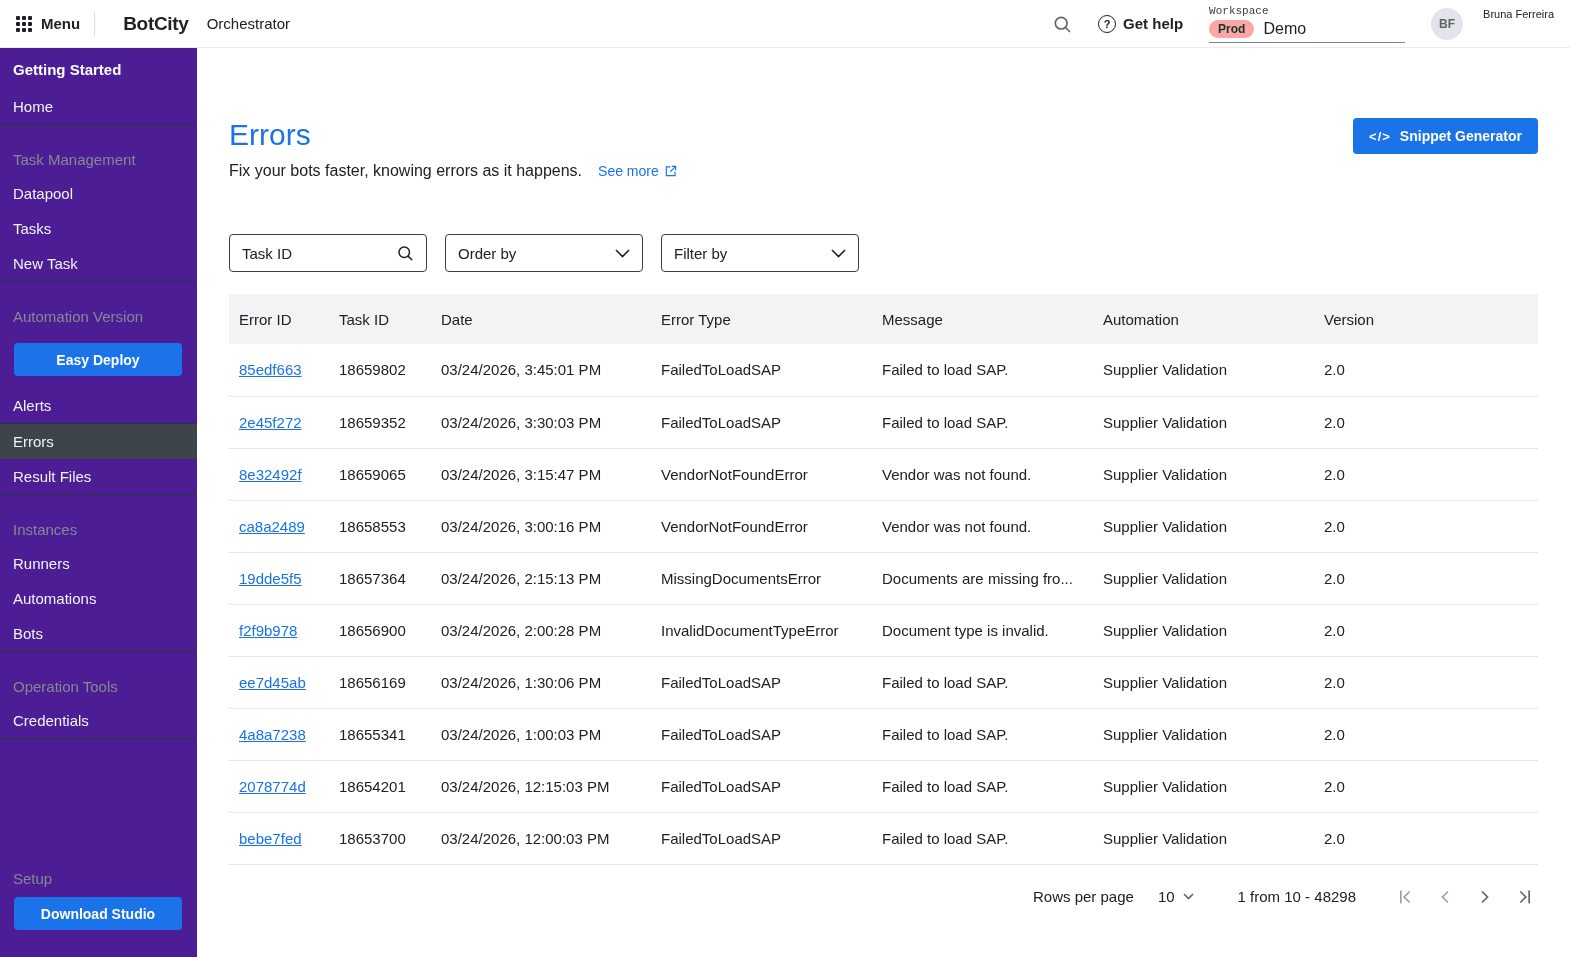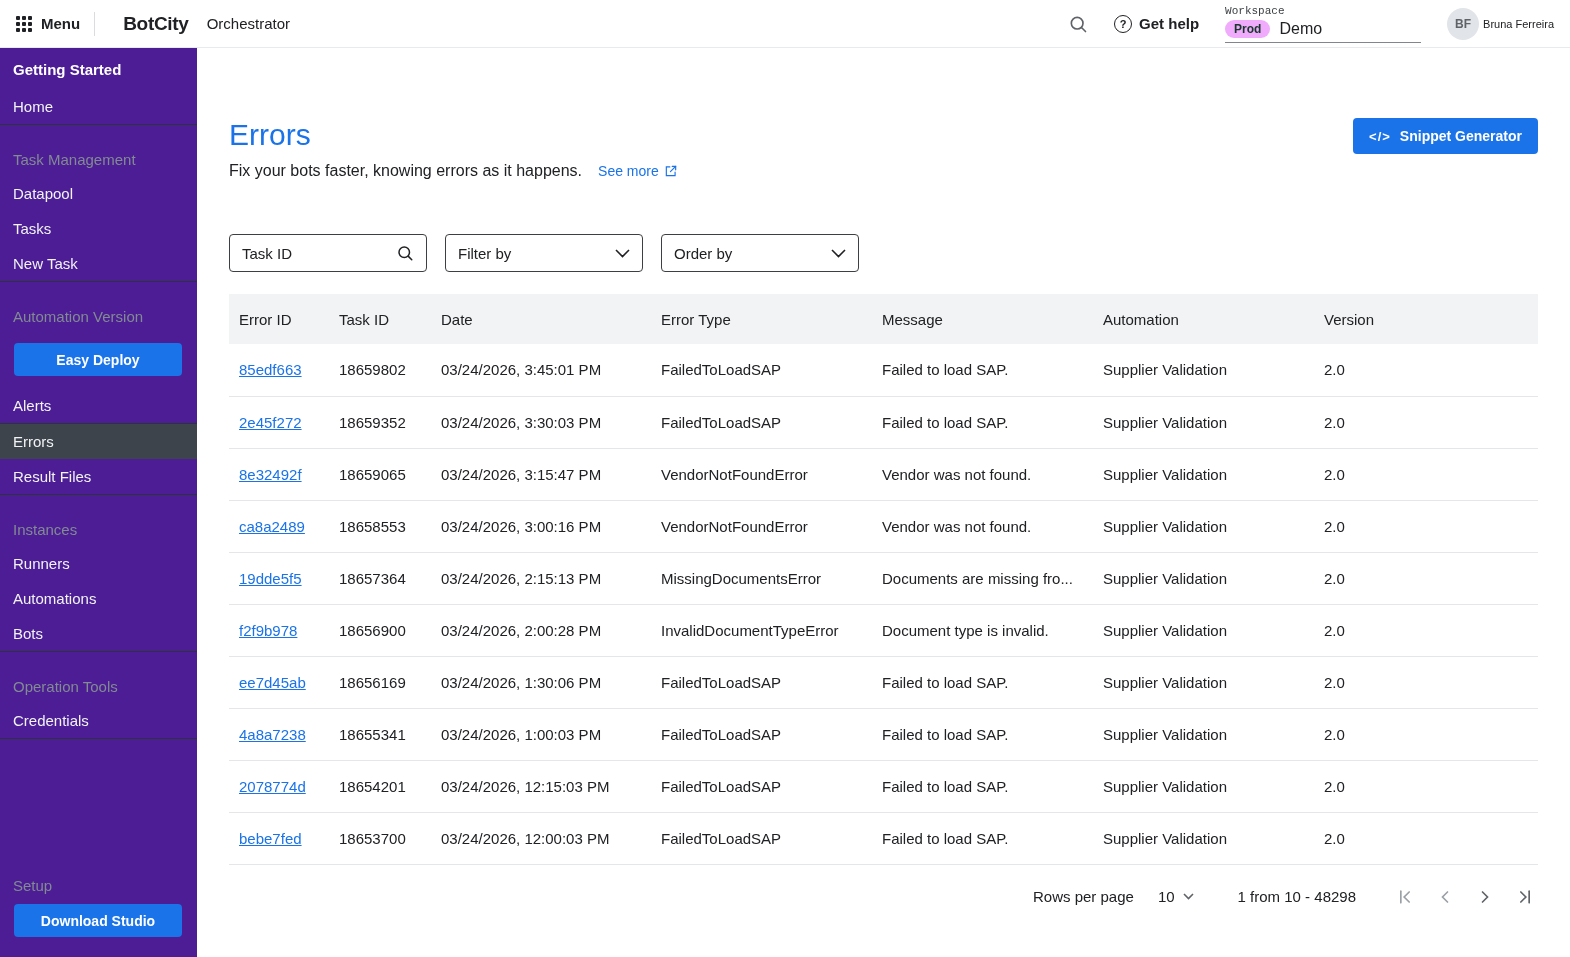--- a/index.html
+++ b/index.html
@@ -22,40 +22,40 @@
   .product { font-size:15px; margin-left:18px; color:#202124; }
   .topbar-right { margin-left:auto; display:flex; align-items:center; }
   .icon-btn { background:none; border:none; cursor:pointer; display:flex; align-items:center; padding:4px; }
   .gethelp { background:none; border:none; cursor:pointer; display:flex; align-items:center; gap:7px;
     font-family:"Liberation Sans", sans-serif; font-size:15px; font-weight:600; color:#202124; margin-left:22px; }
   .q-icon { width:18px; height:18px; border:1.6px solid #202124; border-radius:50%;
     display:inline-flex; align-items:center; justify-content:center; font-size:11px; font-weight:700; }
   .workspace { margin-left:26px; width:196px; cursor:pointer; }
   .ws-label { display:block; font-size:11px; color:#3c4043; margin-bottom:3px;font-family:Liberation Mono, monospace; }
   .ws-row { display:flex; align-items:center; gap:9px; border-bottom:1px solid #80868b; padding-bottom:4px; }
-  .badge { background:#f0abfc; color:#15382a; font-size:12px; font-weight:600; padding:2px 9px; border-radius:10px; }
+  .badge { background:#fca5a5; color:#15382a; font-size:12px; font-weight:600; padding:2px 9px; border-radius:10px; }
   .ws-name { font-size:16px; color:#202124; }
-  .user { display:flex; align-items:center; gap:4px; margin-left:26px; cursor:pointer; }
+  .user { display:flex; align-items:flex-start; gap:20px; margin-left:26px; cursor:pointer; }
   .avatar { width:32px; height:32px; background:#e1e4e8; color:#5f6368; border-radius:50%;
     display:inline-flex; align-items:center; justify-content:center; font-size:12px; font-weight:600; }
   .username { font-size:11px; color:#202124; }
 
   
   .layout { display:flex; height:909px; }
 
   
   .sidebar { width:197px; background:#4c1d95; color:#f1f3f4; position:relative; flex:none; }
   .sb-heading-main { font-weight:700; font-size:15px; color:#fff; padding:13px 13px 11px; }
   .sb-heading { font-size:15px; color:#828a92; padding:8px 13px; margin-top:18px; }
   .sb-item { padding:9px 13px; font-size:15px; color:#f1f3f4; cursor:pointer; }
   .sb-item.active { background:#3d444c; }
   .sb-divider { border-bottom:1px solid #2b333b; }
   .sb-btn { display:block; width:168px; margin:10px 14px 12px; height:33px; background:#1a73e8; color:#fff;
     border:none; border-radius:4px; font-family:"Liberation Sans", sans-serif; font-size:14px; font-weight:700; cursor:pointer; }
-  .sb-setup { position:absolute; left:0; right:0; bottom:20px; }
+  .sb-setup { position:absolute; left:0; right:0; bottom:27px; }
   .sb-setup .sb-heading { margin-top:0; padding-bottom:10px; }
   .sb-setup .sb-btn { margin:0 14px; }
 
   
   .main { flex:1; padding:0 32px; position:relative; background:#fff; }
   .page-title { color:#1a73e8; font-size:30px; font-weight:500; margin-top:70px; }
   .subtitle-row { display:flex; align-items:center; margin-top:10px; }
   .subtitle { font-size:16px; color:#202124; }
   .see-more { display:inline-flex; align-items:center; gap:5px; color:#1a73e8; font-size:14px;
     margin-left:16px; text-decoration:none; cursor:pointer; }
@@ -188,27 +188,27 @@
 
     <div class="filters">
       <div class="field">
         <input placeholder="Task ID" style="">
         <svg width="18" height="18" viewBox="0 0 24 24" fill="none" stroke="#202124" stroke-width="2" stroke-linecap="round">
             <circle cx="11" cy="11" r="7"></circle>
             <path d="M16.5 16.5L21 21"></path>
           </svg>
       </div>
       <div class="field selectbox">
-        <span class="sel-label">Filter by</span>
+        <span class="sel-label">Order by</span>
         <svg width="15" height="9" viewBox="0 0 15 9" fill="none" stroke="#202124" stroke-width="1.6">
             <path d="M1 1l6.5 6.5L14 1"></path>
           </svg>
       </div>
       <div class="field selectbox">
-        <span class="sel-label">Order by</span>
+        <span class="sel-label">Filter by</span>
         <svg width="15" height="9" viewBox="0 0 15 9" fill="none" stroke="#202124" stroke-width="1.6">
             <path d="M1 1l6.5 6.5L14 1"></path>
           </svg>
       </div>
     </div>
 
     <table class="errors">
       <colgroup>
         <col style="width:100px">
           <col style="width:102px">

